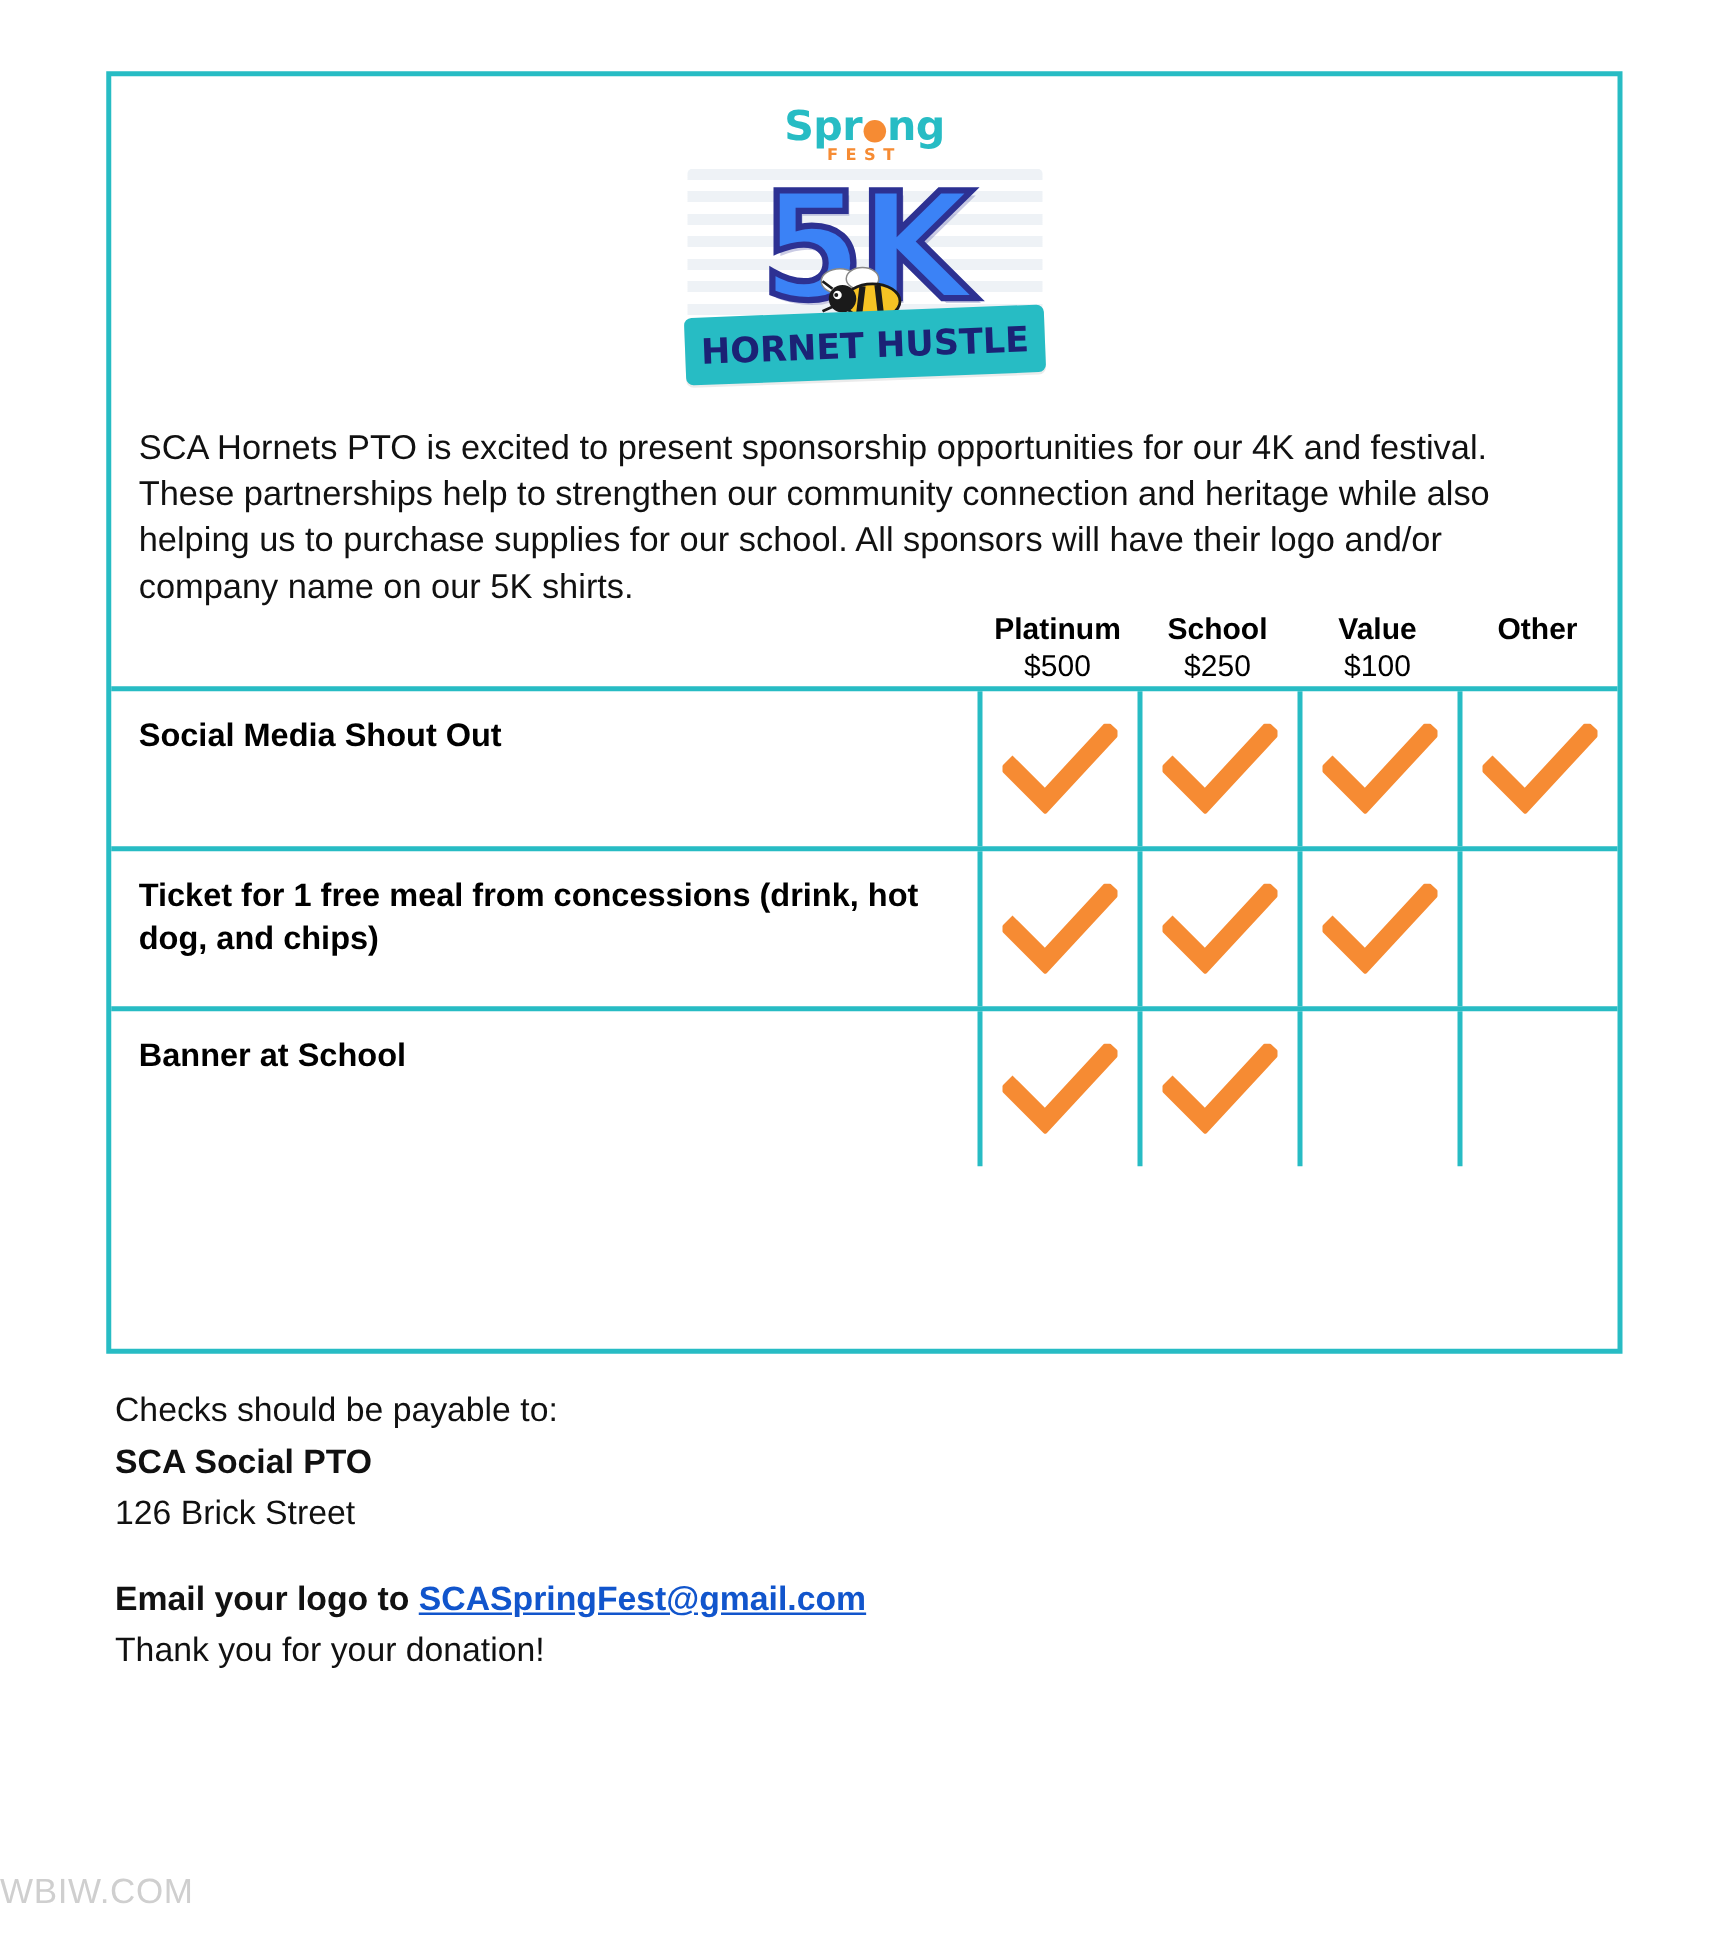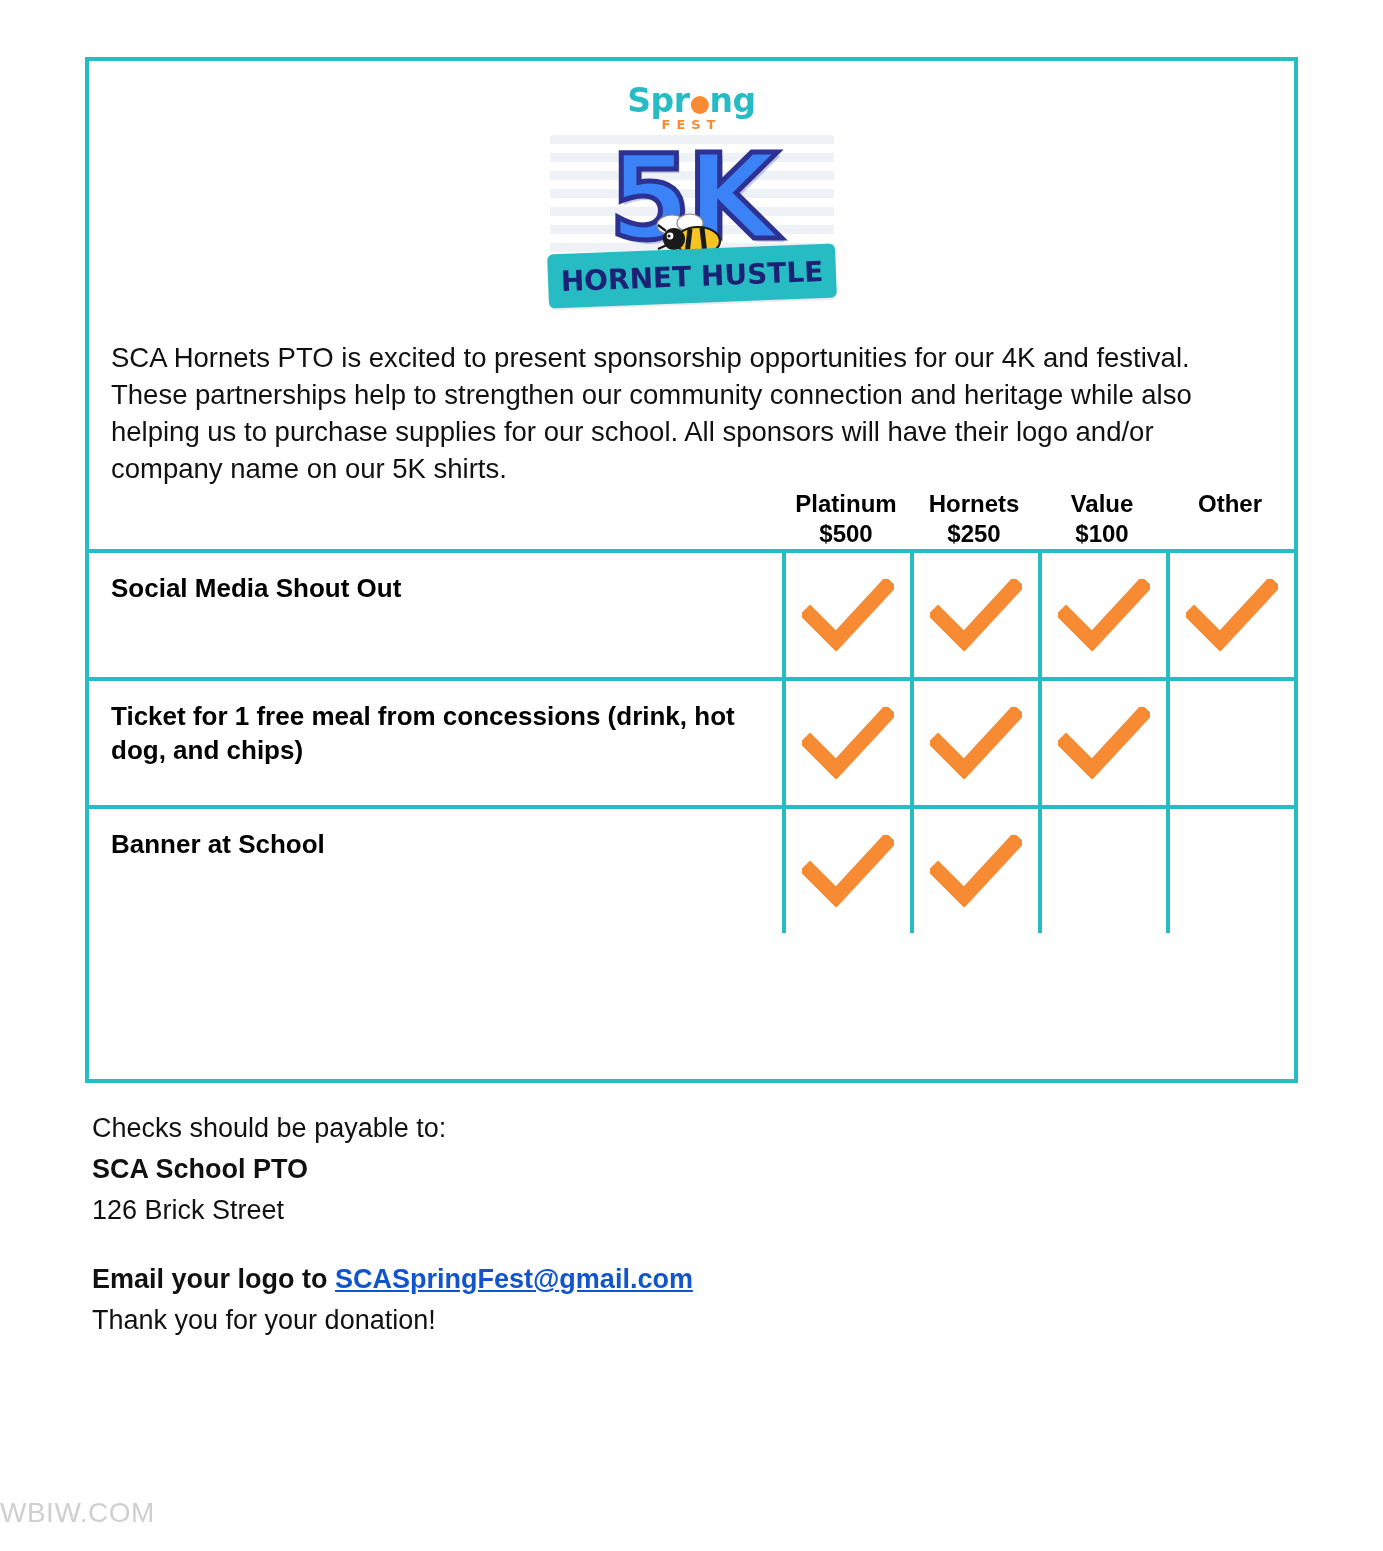--- a/index.html
+++ b/index.html
@@ -178,21 +178,21 @@
   .thead .tier-col {
     padding-top: 8px;
   }
   .tier-name {
     font-size: 24px;
     font-weight: bold;
     line-height: 30px;
   }
   .tier-price {
     font-size: 24px;
-    font-weight: bold;
+    font-weight: normal;
     line-height: 30px;
   }
 
   .tbody {
     border-top: 4px solid #27bcc4;
   }
   .tbody .trow {
     border-bottom: 4px solid #27bcc4;
     min-height: 124px;
   }
@@ -279,21 +279,21 @@
     <div class="thead">
       <div class="trow">
         <div class="tcell label-col"></div>
 
         <div class="tcell tier-col">
           <div class="tier-name">Platinum</div>
           <div class="tier-price">$500</div>
         </div>
 
         <div class="tcell tier-col">
-          <div class="tier-name">Hornets</div>
+          <div class="tier-name">School</div>
           <div class="tier-price">$250</div>
         </div>
 
         <div class="tcell tier-col">
           <div class="tier-name">Value</div>
           <div class="tier-price">$100</div>
         </div>
 
         <div class="tcell tier-col">
           <div class="tier-name">Other</div>
@@ -376,20 +376,20 @@
             </svg>
         </div>
       </div>
 
     </div>
   </div>
 </div>
 
 <div class="footer">
   <div>Checks should be payable to:</div>
-  <div class="b">SCA School PTO</div>
+  <div class="b">SCA Social PTO</div>
   <div>126 Brick Street</div>
   <div class="spacer"></div>
   <div><span class="b">Email your logo to </span><a href="#">SCASpringFest@gmail.com</a></div>
   <div>Thank you for your donation!</div>
 </div>
 
 <div class="watermark">WBIW.COM</div>
 
 </body></html>

